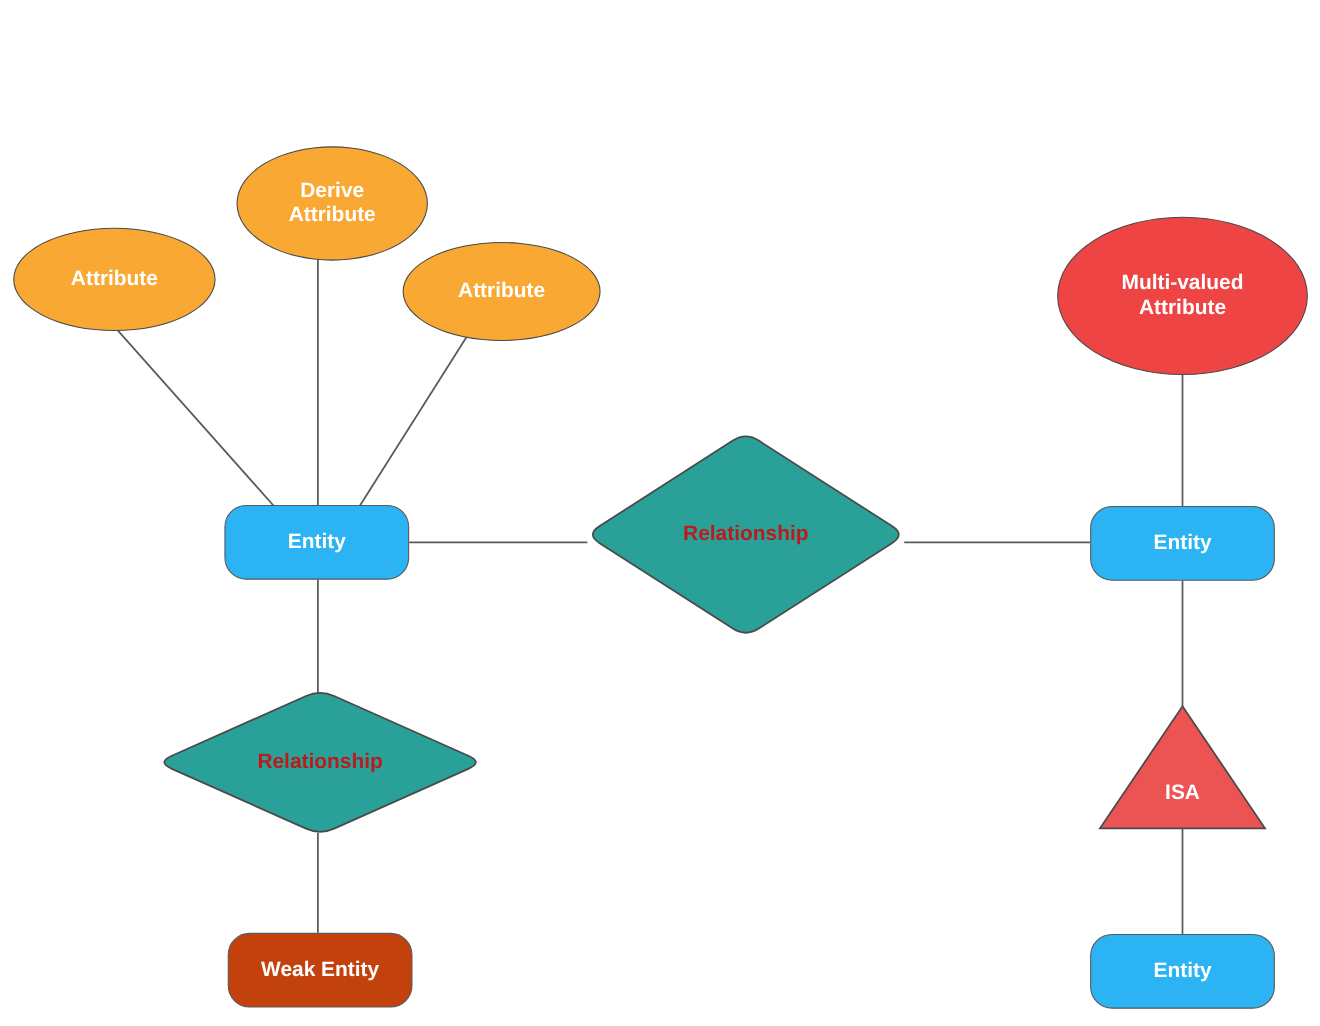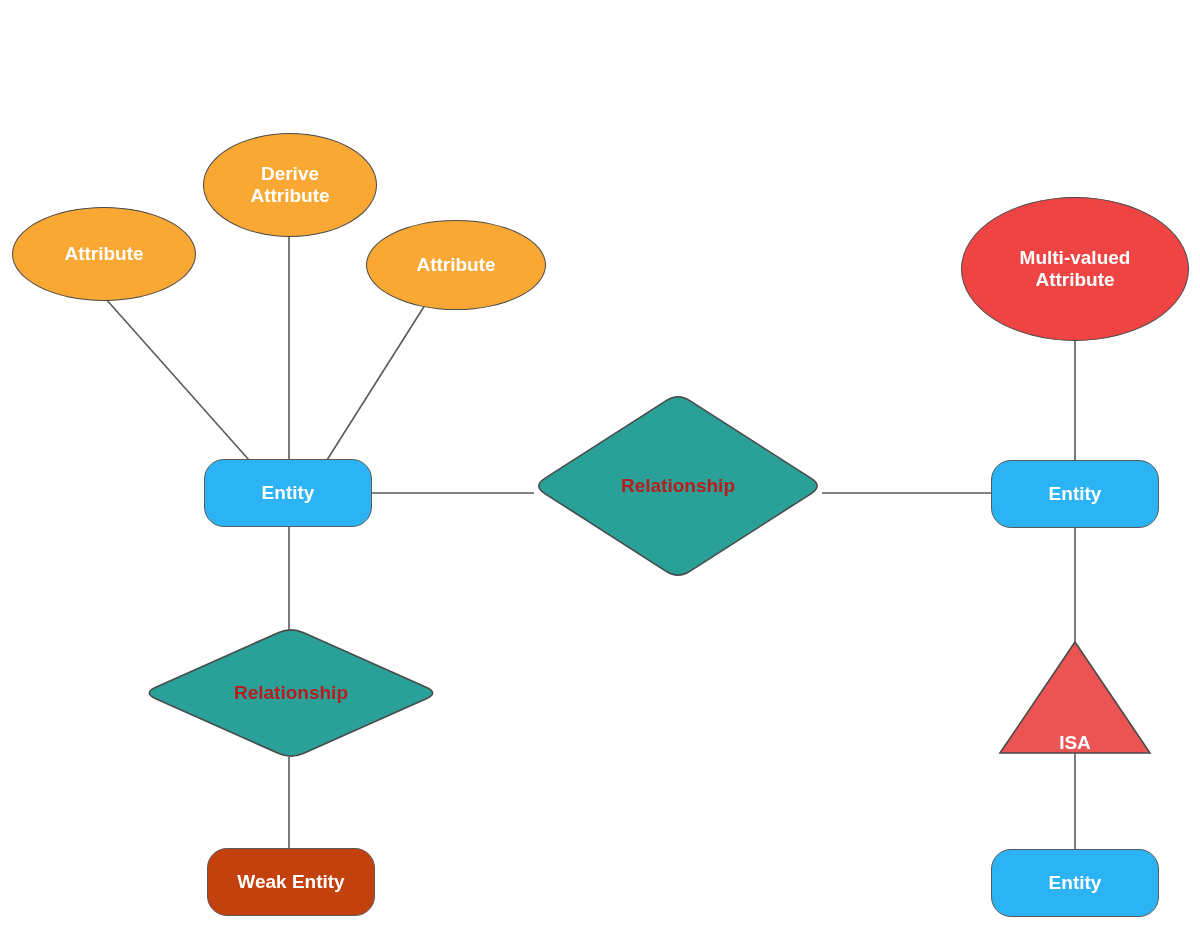--- a/index.html
+++ b/index.html
@@ -91,20 +91,21 @@
   }
   .tri-label {
     position: absolute;
     top: 0;
     left: 0;
     width: 100%;
     height: 100%;
     display: flex;
     align-items: flex-end;
     justify-content: center;
+    padding-bottom: 22px;
     box-sizing: border-box;
     color: #ffffff;
     font-weight: bold;
     font-family: "Liberation Sans", sans-serif;
     pointer-events: none;
   }
 </style>
 </head>
 <body>
 
@@ -121,21 +122,21 @@
       <line x1="289" y1="757" x2="289" y2="848" stroke="#5a5a5a" stroke-width="1.6"></line>
       <line x1="1075" y1="340" x2="1075" y2="460" stroke="#5a5a5a" stroke-width="1.6"></line>
       <line x1="1075" y1="528" x2="1075" y2="643" stroke="#5a5a5a" stroke-width="1.6"></line>
       <line x1="1075" y1="753" x2="1075" y2="849" stroke="#5a5a5a" stroke-width="1.6"></line>
     </svg>
 
   <div id="nodes-layer">
       <div class="node ellipse" style="left: 12px; top: 207px; width: 184px; height: 94px; background: rgb(249, 168, 51); font-size: 19px;">
         <div><span>Attribute</span></div>
       </div>
-      <div class="node ellipse" style="left: 203px; top: 133px; width: 174px; height: 104px; background: rgb(249, 168, 51); font-size: 19px;">
+      <div class="node ellipse" style="left: 215px; top: 133px; width: 174px; height: 104px; background: rgb(249, 168, 51); font-size: 19px;">
         <div><span>Derive</span><br><span>Attribute</span></div>
       </div>
       <div class="node ellipse" style="left: 366px; top: 220px; width: 180px; height: 90px; background: rgb(249, 168, 51); font-size: 19px;">
         <div><span>Attribute</span></div>
       </div>
       <div class="node ellipse" style="left: 961px; top: 197px; width: 228px; height: 144px; background: #ef4444; font-size: 19px;">
         <div><span>Multi-valued</span><br><span>Attribute</span></div>
       </div>
       <div class="node rect" style="left: 204px; top: 459px; width: 168px; height: 68px; background: rgb(43, 179, 243); font-size: 19px;">
         <div><span>Entity</span></div>

